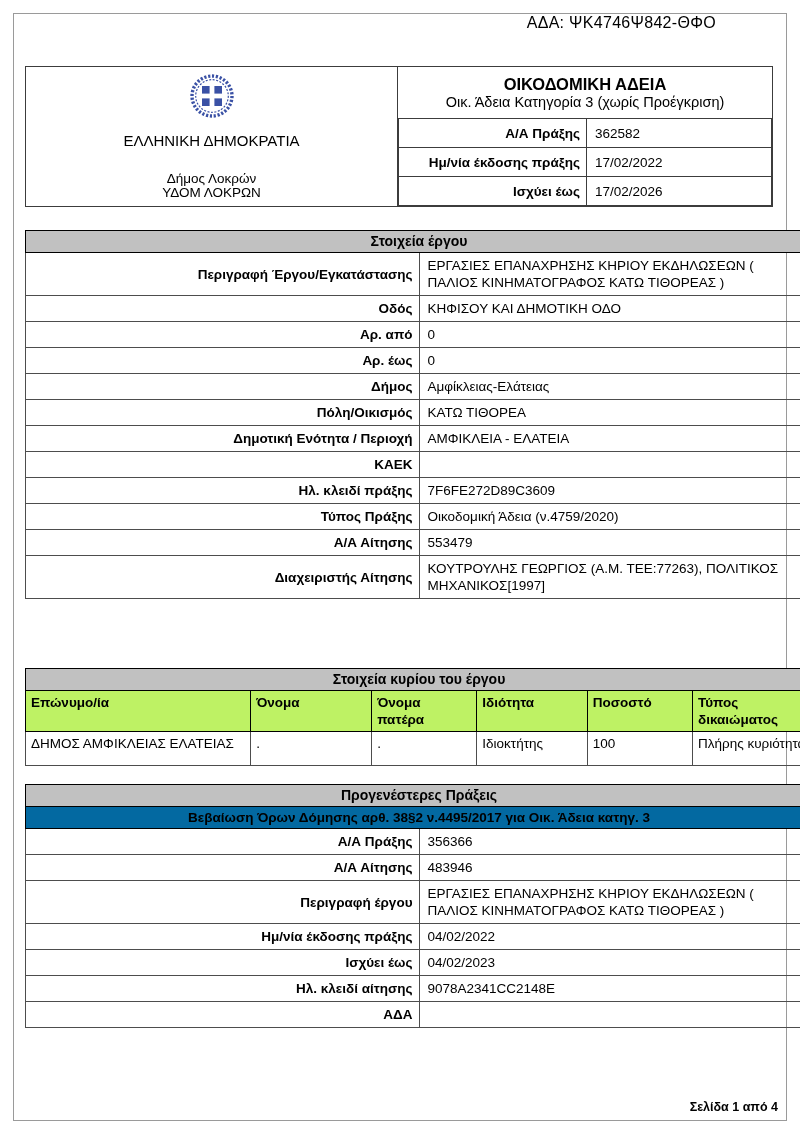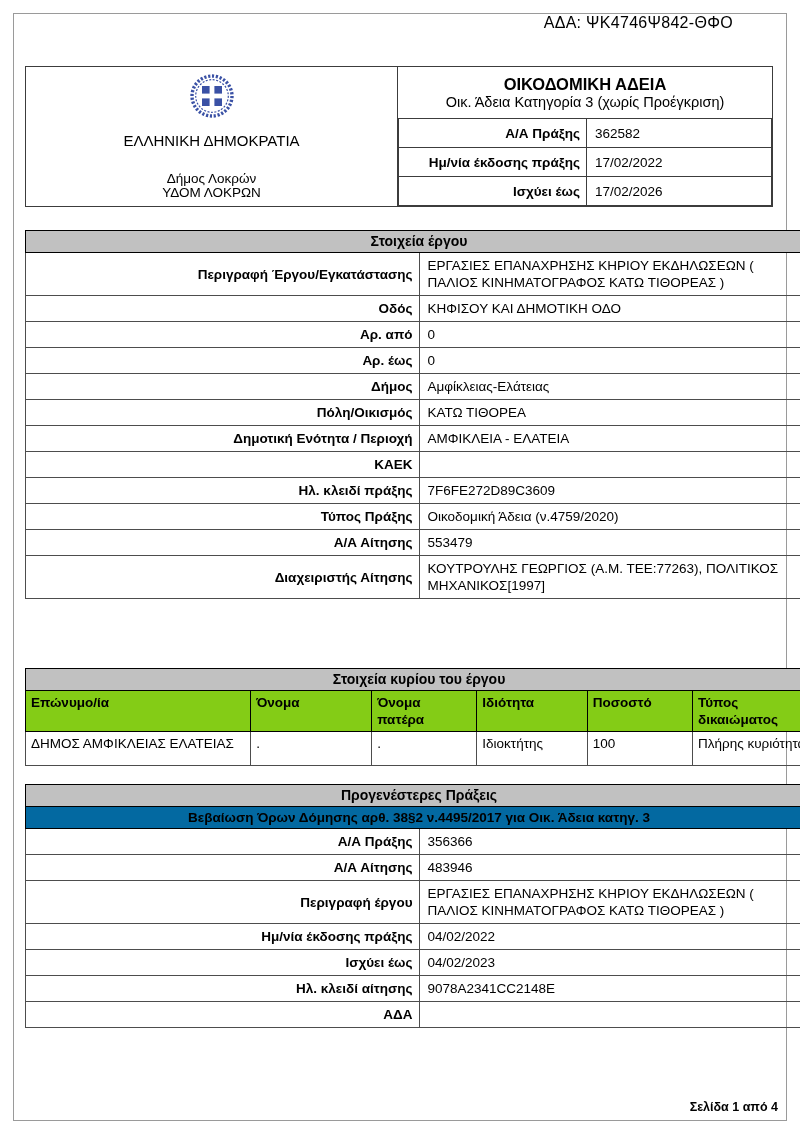--- a/index.html
+++ b/index.html
@@ -1,18 +1,18 @@
 <!DOCTYPE html>
 <html><head>
 <meta charset="utf-8">
 <style>
   html,body{margin:0;padding:0;background:#fff;}
   body{width:800px;height:1132px;position:relative;font-family:"Liberation Sans",sans-serif;color:#000;}
   .page-border{position:absolute;left:13px;top:13px;width:772px;height:1106px;border:1px solid #9a9a9a;}
-  .ada{position:absolute;top:14px;right:67px;font-size:16px;letter-spacing:.3px;}
+  .ada{position:absolute;top:14px;right:84px;font-size:16px;letter-spacing:.3px;}
   
   .header-box{position:absolute;left:25px;top:66px;width:748px;height:141px;border:1px solid #3c3c3c;display:flex;box-sizing:border-box;}
   .header-left{width:372px;border-right:1px solid #3c3c3c;text-align:center;box-sizing:border-box;}
   .emblem{margin-top:3px;}
   .org1{font-size:15px;margin-top:4px;}
   .org2{font-size:13.5px;margin-top:23px;line-height:14px;}
   .org3{font-size:13.5px;line-height:14px;}
   .header-right{flex:1;display:flex;flex-direction:column;box-sizing:border-box;}
   .title-block{height:51px;display:flex;flex-direction:column;justify-content:center;text-align:center;}
   .permit-title{font-size:16.5px;font-weight:bold;line-height:19px;}
@@ -21,21 +21,21 @@
   table.header-kv td{border:1px solid #3c3c3c;font-size:13.5px;height:29px;box-sizing:border-box;}
   td.hk-lbl{width:188px;text-align:right;font-weight:bold;padding:0 6px 0 2px;}
   td.hk-val{text-align:left;padding:0 4px 0 8px;}
   
   table.sec{position:absolute;left:25px;width:788px;border-collapse:collapse;table-layout:fixed;border:1px solid #000;}
   table.sec td,table.sec th{border:1px solid #4d4d4d;font-size:13.5px;line-height:17px;box-sizing:border-box;}
   tr.sec-title td{background:#c1c1c1;border:1px solid #000;font-weight:bold;text-align:center;font-size:14px;padding:2px 0;}
   tr.sec-sub td{background:#0369a1;border:1px solid #000;font-weight:bold;text-align:center;font-size:13.5px;padding:2px 0;}
   td.lbl{width:365px;text-align:right;font-weight:bold;padding:4px 6px 4px 4px;border-right:1px solid #000;}
   td.val{text-align:left;padding:4px 6px 4px 8px;}
-  table.owner th{background:#84cc16;font-weight:bold;text-align:left;vertical-align:top;padding:3px 5px;border:1px solid #000;}
+  table.owner th{background:#bef264;font-weight:bold;text-align:left;vertical-align:top;padding:3px 5px;border:1px solid #000;}
   table.owner td.cell{vertical-align:top;padding:3px 5px;height:34px;}
   .footer{position:absolute;top:1100px;right:22px;font-weight:bold;font-size:12.5px;}
 </style>
 </head>
 <body>
 
 <div>
   <div class="page-border"></div>
   <div class="ada">ΑΔΑ: ΨΚ4746Ψ842-ΘΦΟ</div>
 

